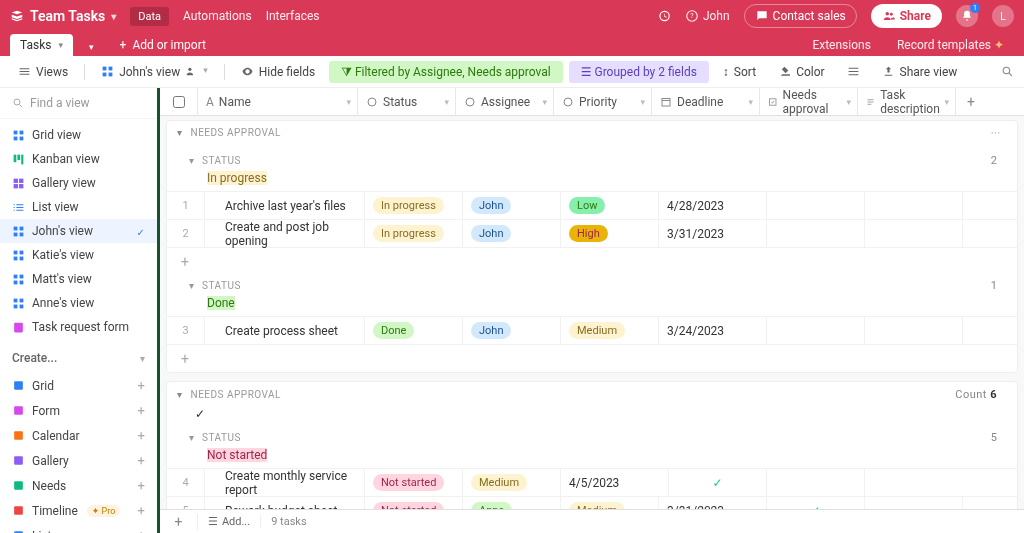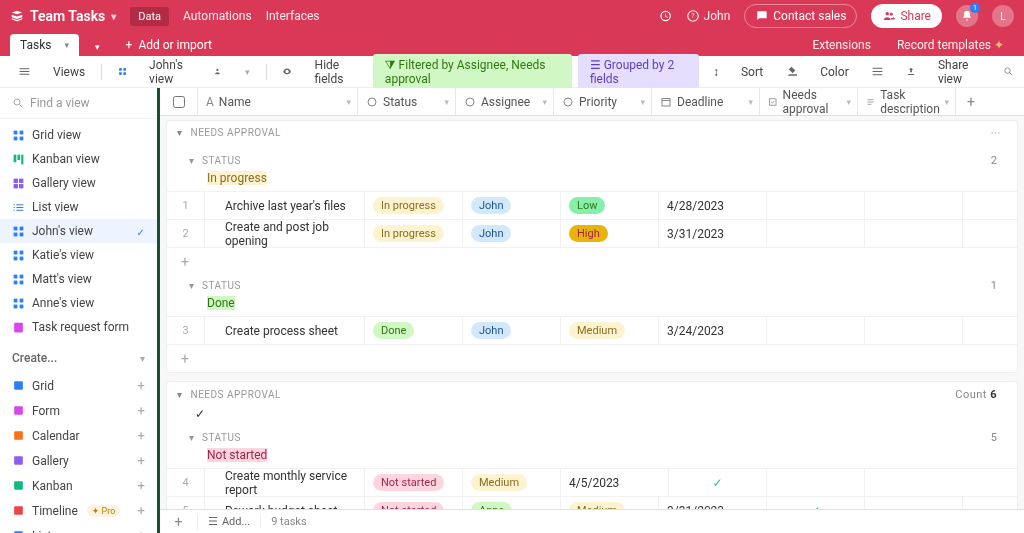--- a/index.html
+++ b/index.html
@@ -6,36 +6,36 @@
 body{font-size:12px;color:#333;background:#f9f9f9;overflow:hidden}
 .app{display:flex;flex-direction:column;height:533px;width:1024px}
 
 
 .header{background:#d93956;color:#fff;height:32px;display:flex;align-items:center;padding:8px 10px;gap:14px}
 .header .logo{display:flex;align-items:center;gap:6px;font-weight:600;font-size:14px}
 .header .badge{background:#b22c45;padding:3px 8px;border-radius:3px;font-size:11px}
 .header a{color:#fff;font-size:12px;opacity:.9;cursor:pointer}
 .header .spacer{flex:1}
 .header .btn{border:1px solid rgba(255,255,255,.4);padding:4px 10px;border-radius:14px;font-size:12px;display:flex;align-items:center;gap:4px;cursor:pointer}
-.header .btn.solid{background:#fff;color:#d93956;font-weight:400}
+.header .btn.solid{background:#fff;color:#d93956;font-weight:700}
 .header .ic{width:14px;height:14px;fill:currentColor}
 .header .avatar{width:22px;height:22px;border-radius:50%;background:rgba(255,255,255,.3);display:flex;align-items:center;justify-content:center;font-size:10px;position:relative}
 .header .avatar .dot{position:absolute;top:-2px;right:-2px;background:#2d7ff9;width:10px;height:10px;border-radius:50%;font-size:7px;display:flex;align-items:center;justify-content:center}
 
 
 .tabrow{background:#d93956;color:#fff;height:24px;display:flex;align-items:end;padding:0 10px;gap:6px;font-size:12px}
-.tabrow .tab{padding:4px 10px;border-radius:4px 4px 0 0;cursor:pointer;display:flex;align-items:center;gap:13px}
+.tabrow .tab{padding:4px 10px;border-radius:4px 4px 0 0;cursor:pointer;display:flex;align-items:center;gap:7px}
 .tabrow .tab.active{background:#fff;color:#333}
 .tabrow .addimp{display:flex;align-items:center;gap:6px;padding:4px 10px;cursor:pointer}
 .tabrow .spacer{flex:1}
 .tabrow .rlink{padding:4px 10px;cursor:pointer;opacity:.9;display:flex;align-items:center;gap:3px}
 
 
 .toolbar{background:#fff;height:32px;border-bottom:1px solid #eee;display:flex;align-items:center;padding:0 10px;gap:6px;font-size:12px;color:#444}
-.toolbar .tbtn{display:flex;align-items:center;gap:22px;padding:4px 8px;border-radius:3px;cursor:pointer}
+.toolbar .tbtn{display:flex;gap:5px;padding:4px 8px;border-radius:3px;cursor:pointer}
 .toolbar .pill{padding:4px 12px;border-radius:3px;cursor:pointer}
 .toolbar .pill.green{background:#d1f7c4;color:#2d7a0e}
 .toolbar .pill.purple{background:#e6deff;color:#5b3fbf}
 .toolbar .vsep{width:1px;height:16px;background:#ddd;margin:0 2px}
 .toolbar .spacer{flex:1}
 .toolbar svg{width:13px;height:13px;fill:#666}
 
 
 .main{flex:1;display:flex;overflow:hidden}
 
@@ -359,21 +359,21 @@
             <svg viewBox="0 0 24 24" style="fill:#8b5cf6">
               <rect x="4" y="4" width="16" height="16" rx="2"></rect>
             </svg>
             <span>Gallery</span>
             <span class="plus">+</span>
           </div>
           <div class="citem">
             <svg viewBox="0 0 24 24" style="fill:#10b981">
               <rect x="4" y="4" width="16" height="16" rx="2"></rect>
             </svg>
-            <span>Kanban</span>
+            <span>Needs</span>
             <span class="plus">+</span>
           </div>
           <div class="citem">
             <svg viewBox="0 0 24 24" style="fill:#ef4444">
               <rect x="4" y="4" width="16" height="16" rx="2"></rect>
             </svg>
             <span>Timeline</span>
             <span class="pro">✦ Pro</span>
             <span class="plus">+</span>
           </div>

